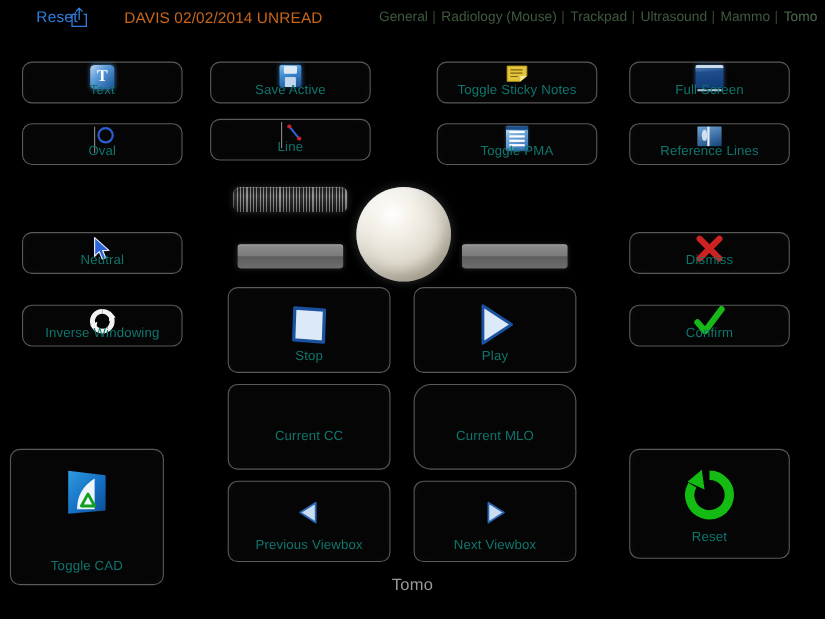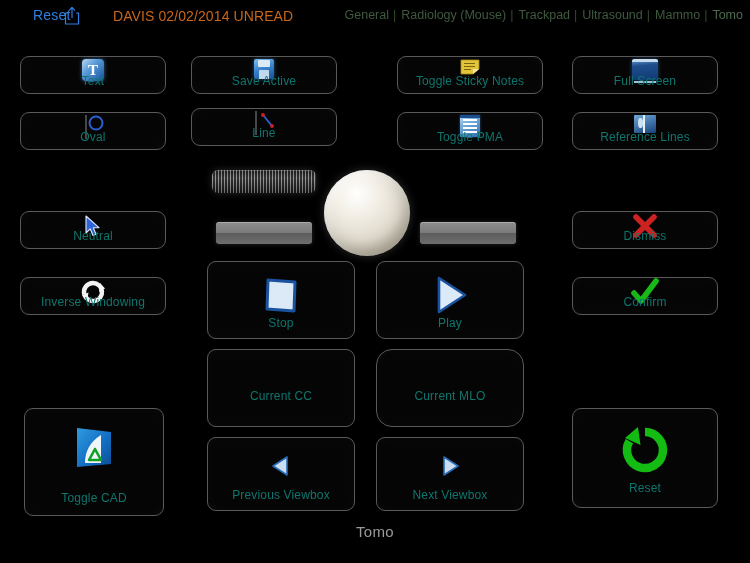--- a/index.html
+++ b/index.html
@@ -225,21 +225,21 @@
         <path d="M13 3 a9 9 0 1 1 -8.6 11.6" fill="none" stroke="#f2f2f2" stroke-width="4.4" stroke-linecap="butt"></path>
         <path d="M13 3 a9 9 0 0 0 -8.6 11.6" fill="none" stroke="#f2f2f2" stroke-width="4.4"></path>
         <path d="M20 3 L25 8.5 L19 12 Z" fill="#f7f7f7"></path>
         <path d="M7 20.5 L2 15.5 L8.5 12.5 Z" fill="#f7f7f7"></path>
       </svg>
     </div>
     <div class="lbl">Inverse Windowing</div>
   </div>
 
 
-  <div class="btn" style="left:24px; top:408px; width:140px; height:108px; padding-bottom:10px;">
+  <div class="btn" style="left:9px; top:408px; width:140px; height:124px; padding-bottom:10px;">
     <div class="ico ic-cad" style="top:14px;">
       <svg width="46" height="46" viewBox="0 0 46 46">
         <defs>
           <linearGradient id="cadg" x1="0" y1="0" x2="1" y2="1">
             <stop offset="0%" stop-color="#2f9be0"></stop>
             <stop offset="55%" stop-color="#1470c4"></stop>
             <stop offset="100%" stop-color="#0b4e96"></stop>
           </linearGradient>
         </defs>
         <path d="M6 5 L40 9 L40 41 L6 44 Z" fill="url(#cadg)"></path>

